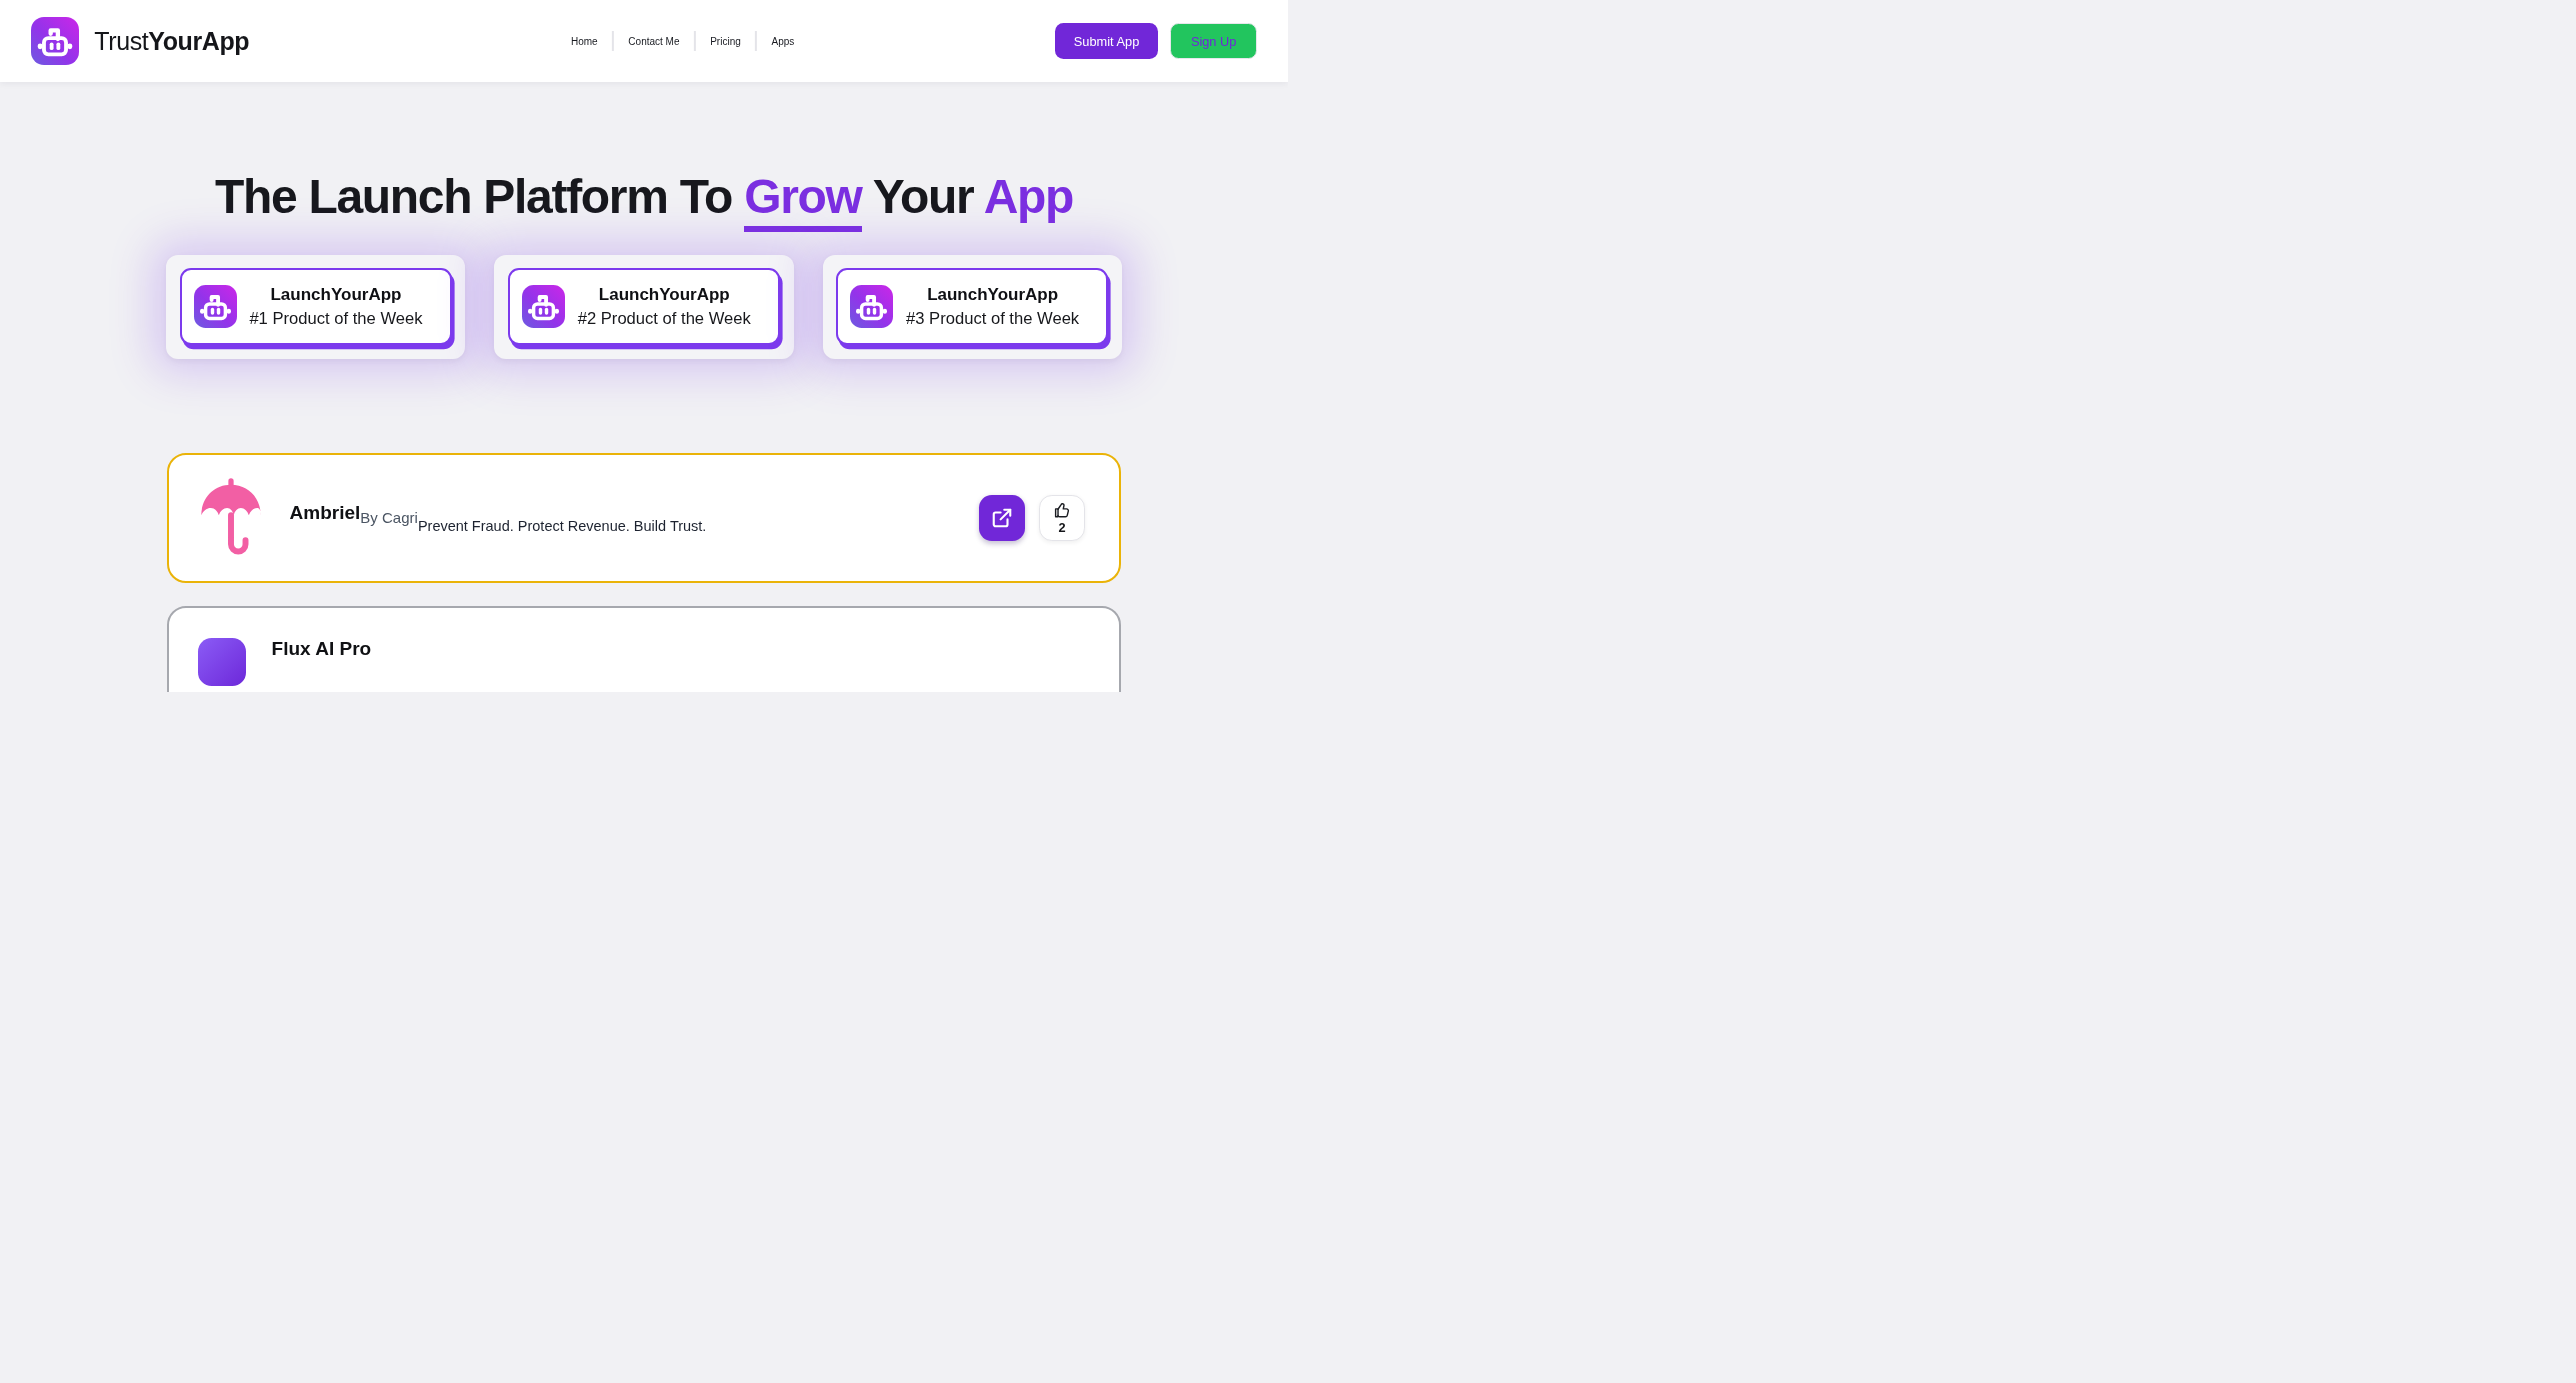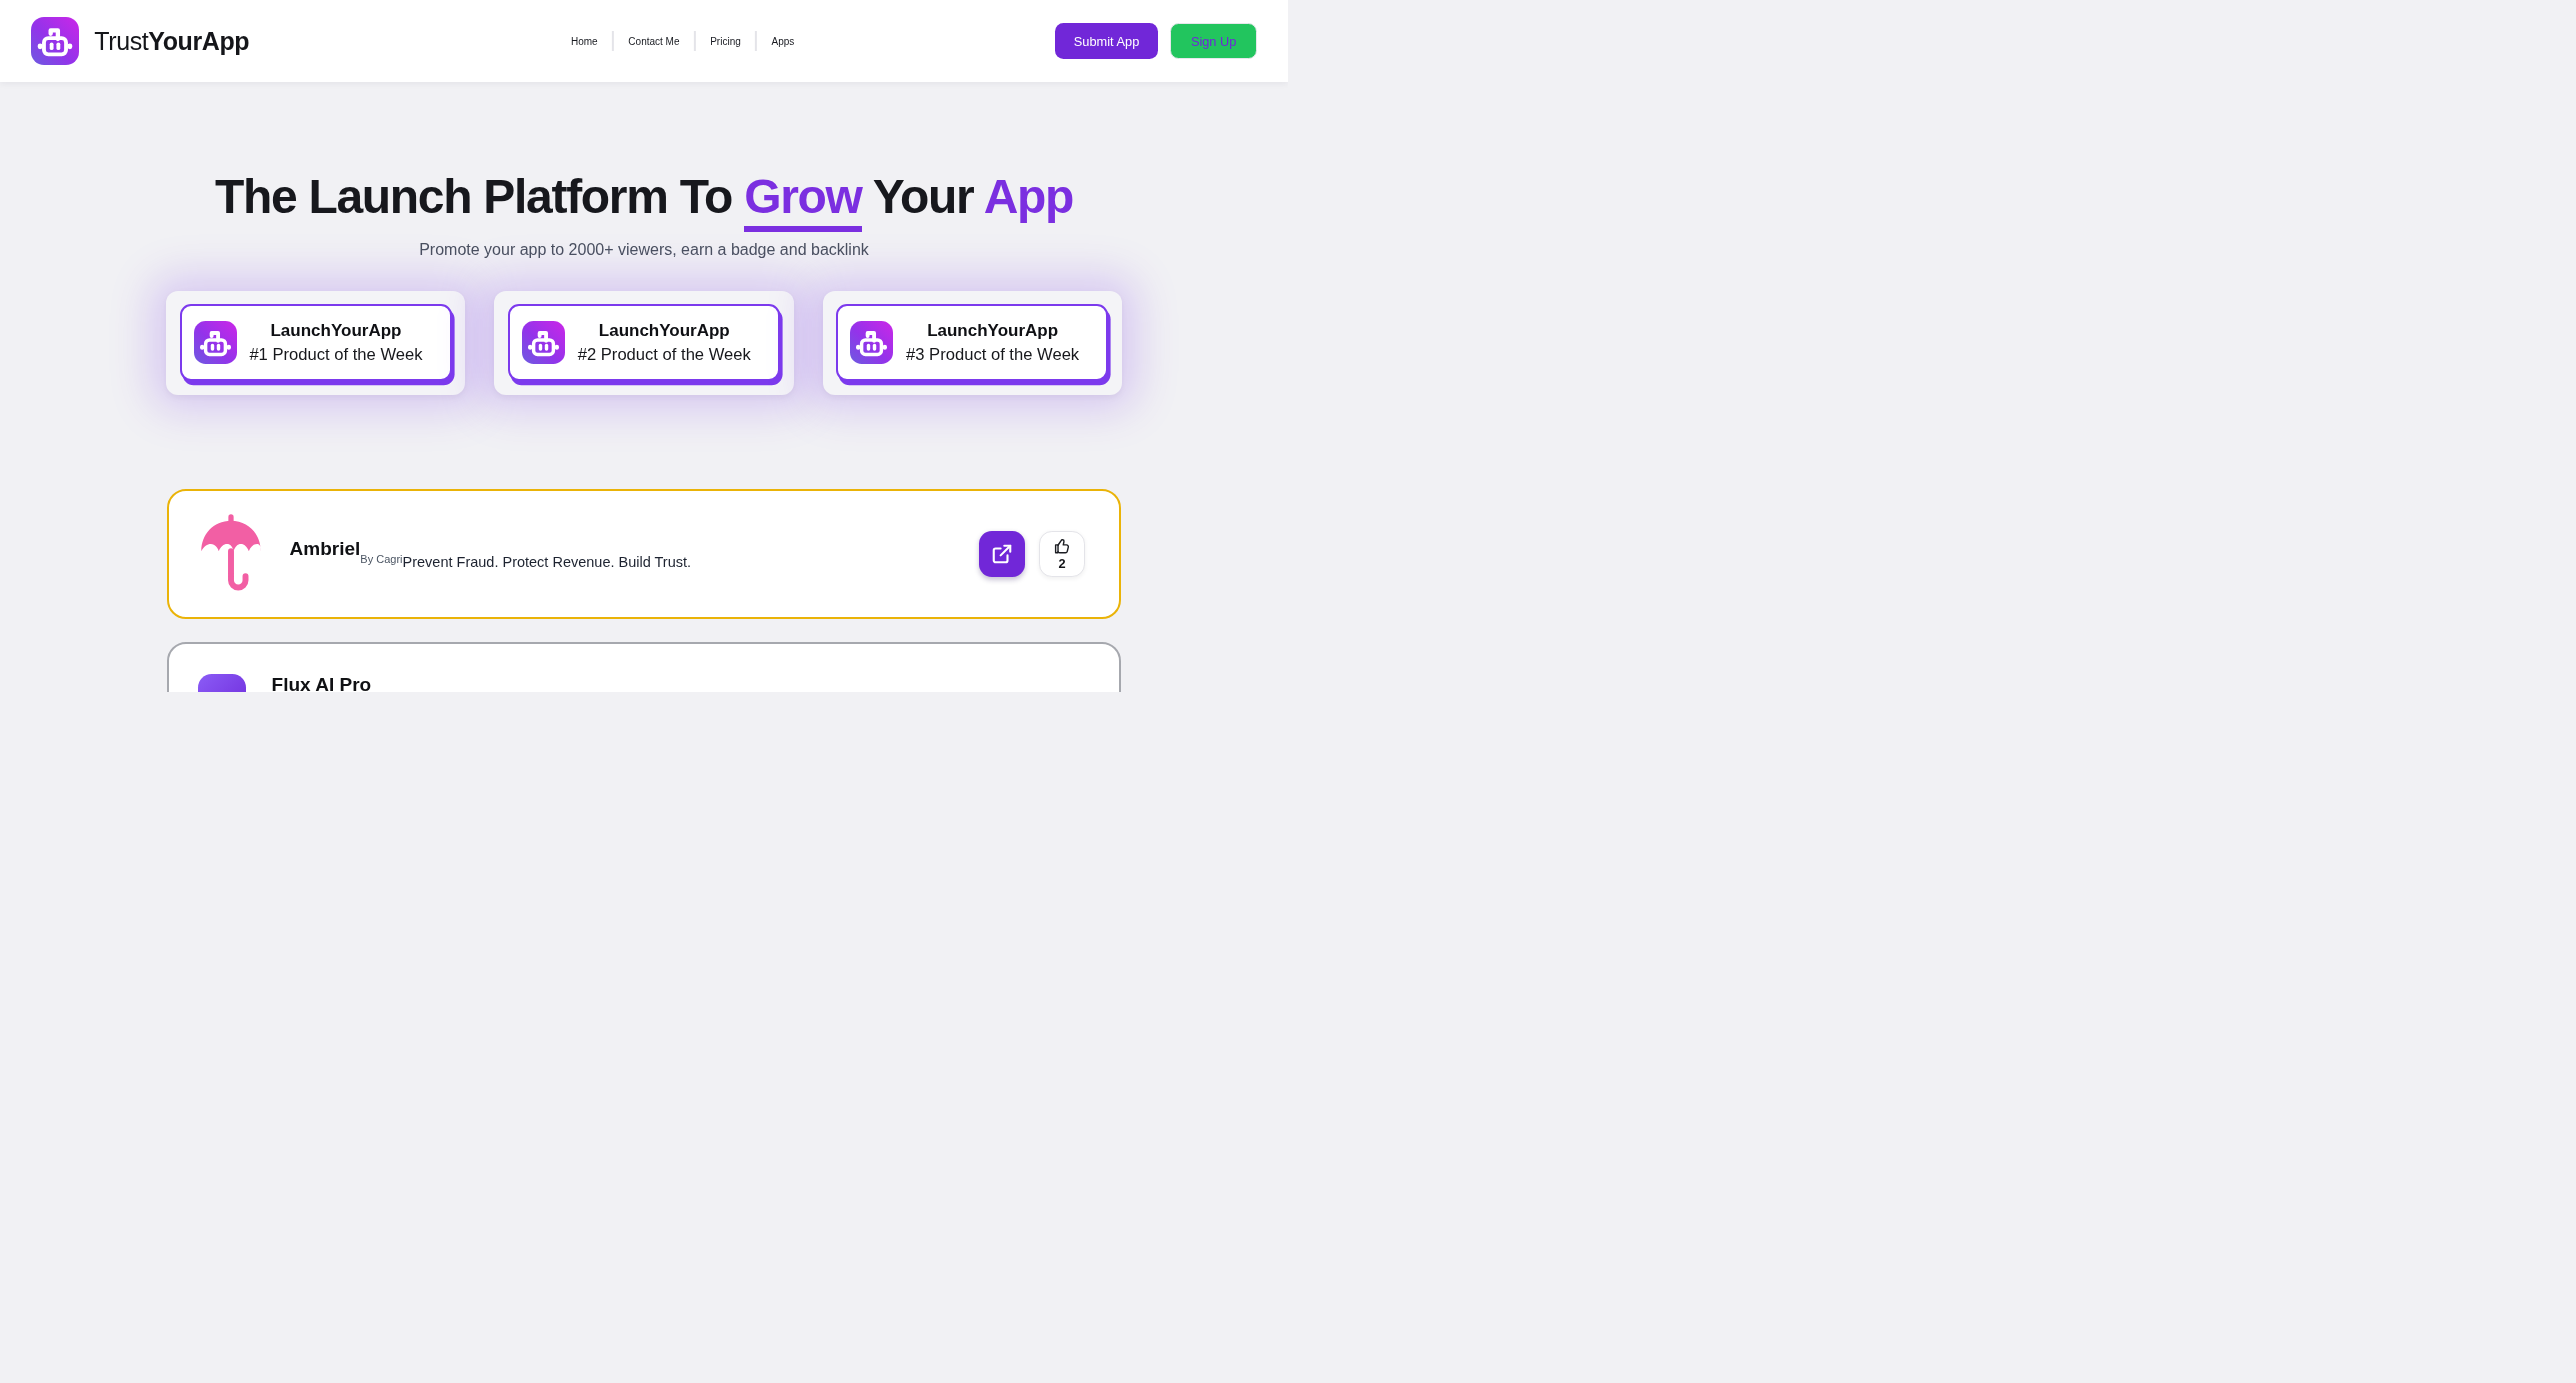--- a/index.html
+++ b/index.html
@@ -83,21 +83,21 @@
   .card-flux    { border:2.6px solid #a6a8ae; height:145px; margin-top:23px;
                   align-items:flex-start; padding-top:30px; }
 
   .umbrella-svg { width:66px; height:85px; display:block; }
   .flux-logo {
     width:48px; height:48px; border-radius:13.6px;
     background:linear-gradient(135deg,#8b5cf6,#6d28d9);
   }
   .card-text { margin-left:25.6px; display:flex; flex-direction:row; }
   .card-title { font-size:19px; font-weight:700; color:#101114; }
-  .card-by    { font-size:11px; color:#4b5563; margin-top:15px; }
+  .card-by    { font-size:15px; color:#4b5563; margin-top:7px; }
   .card-desc  { font-size:14.5px; color:#1d2330; margin-top:16px; }
 
   .card-actions { margin-left:auto; display:flex; align-items:center; gap:14.5px; }
   .link-btn {
     width:46px; height:46px; border-radius:12.8px; border:none; cursor:pointer;
     background:#7127d8; display:flex; align-items:center; justify-content:center;
     box-shadow:0 2.6px 5.1px rgba(40,20,90,.25);
   }
   .vote-btn {
     width:46px; height:46px; border-radius:12.8px; cursor:pointer;
@@ -150,21 +150,20 @@
   </nav>
 
   <div class="actions">
     <button class="btn btn-primary">Submit App</button>
     <button class="btn btn-outline">Sign Up</button>
   </div>
 </header>
 
 <section class="hero">
   <h1 class="hero-title"><span>The Launch Platform To </span><span class="hero-grow">Grow</span><span> Your </span><span class="hero-app">App</span></h1>
-  <p class="hero-sub">Promote your app to 2000+ viewers, earn a badge and backlink</p>
 
   <div class="badge-row">
 
     <div class="badge-outer">
       <div class="badge-inner">
         <svg class="badge-logo" viewBox="0 0 50 50" width="43" height="43">
             <use href="#robot"></use>
           </svg>
         <div>
           <div class="badge-title">LaunchYourApp</div>

